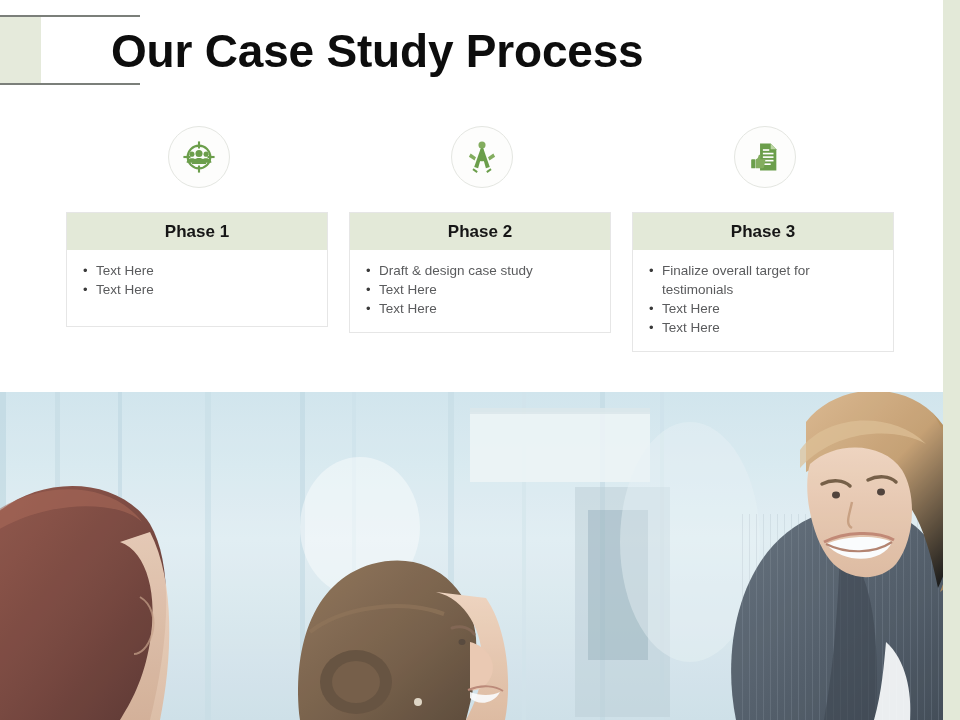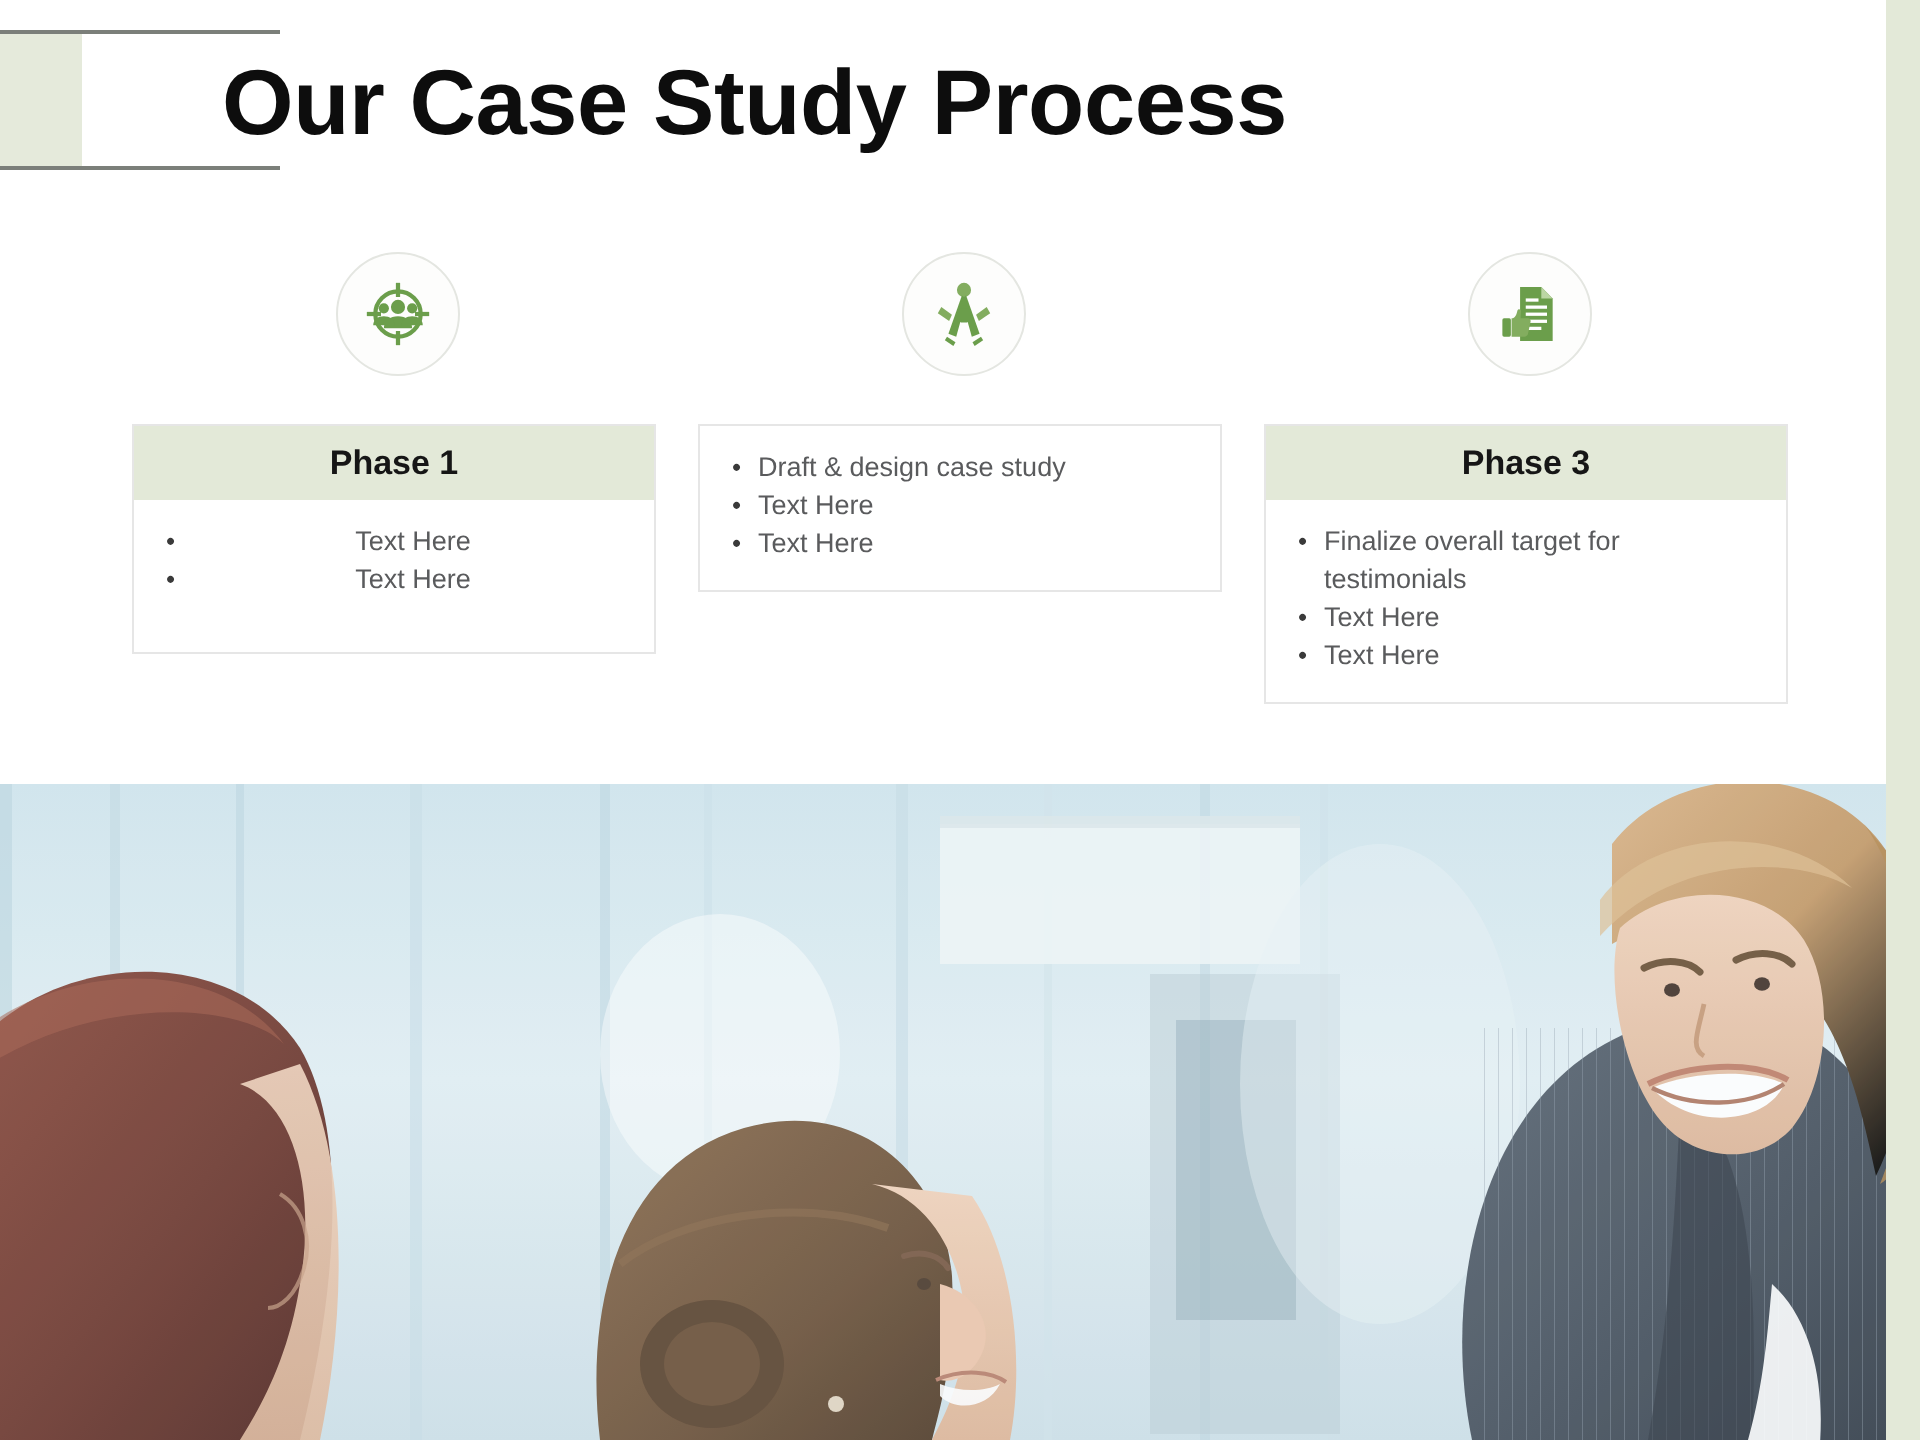--- a/index.html
+++ b/index.html
@@ -211,33 +211,36 @@
           <rect x="21" y="23" width="15" height="2.3"></rect>
           <rect x="21" y="28" width="15" height="2.3"></rect>
           <rect x="21" y="33" width="11" height="2.3"></rect>
         </g>
         <path d="M11 27 c2.5 0 3.5-2.5 4-5 0.4-2 3-1.6 2.6 0.6 L17 27 h5.5 c1.4 0 2.2 1.2 1.9 2.4 L22.6 38 c-0.3 1.3-1.3 2-2.6 2 H11 Z" fill="#83ad5f"></path>
         <rect x="4.5" y="27" width="6" height="13" rx="1.2" fill="#6b9e4b"></rect>
       </svg>
     </div>
   </div>
 
-  <div class="card" style="left:66px;text-align:center;">
+  <div class="card" style="left:66px;">
     <div class="card-header">
       <span class="card-title">Phase 1</span>
     </div>
     <div class="card-body">
       <ul class="bullet-list">
         <li class="bullet-item">Text  Here</li>
         <li class="bullet-item">Text  Here</li>
       </ul>
     </div>
   </div>
 
   <div class="card" style="left:349px;">
+    <div class="card-header">
+      <span class="card-title">Phase 2</span>
+    </div>
     <div class="card-body">
       <ul class="bullet-list">
         <li class="bullet-item">Draft &amp; design case study</li>
         <li class="bullet-item">Text  Here</li>
         <li class="bullet-item">Text  Here</li>
       </ul>
     </div>
   </div>
 
   <div class="card" style="left:632px;">

